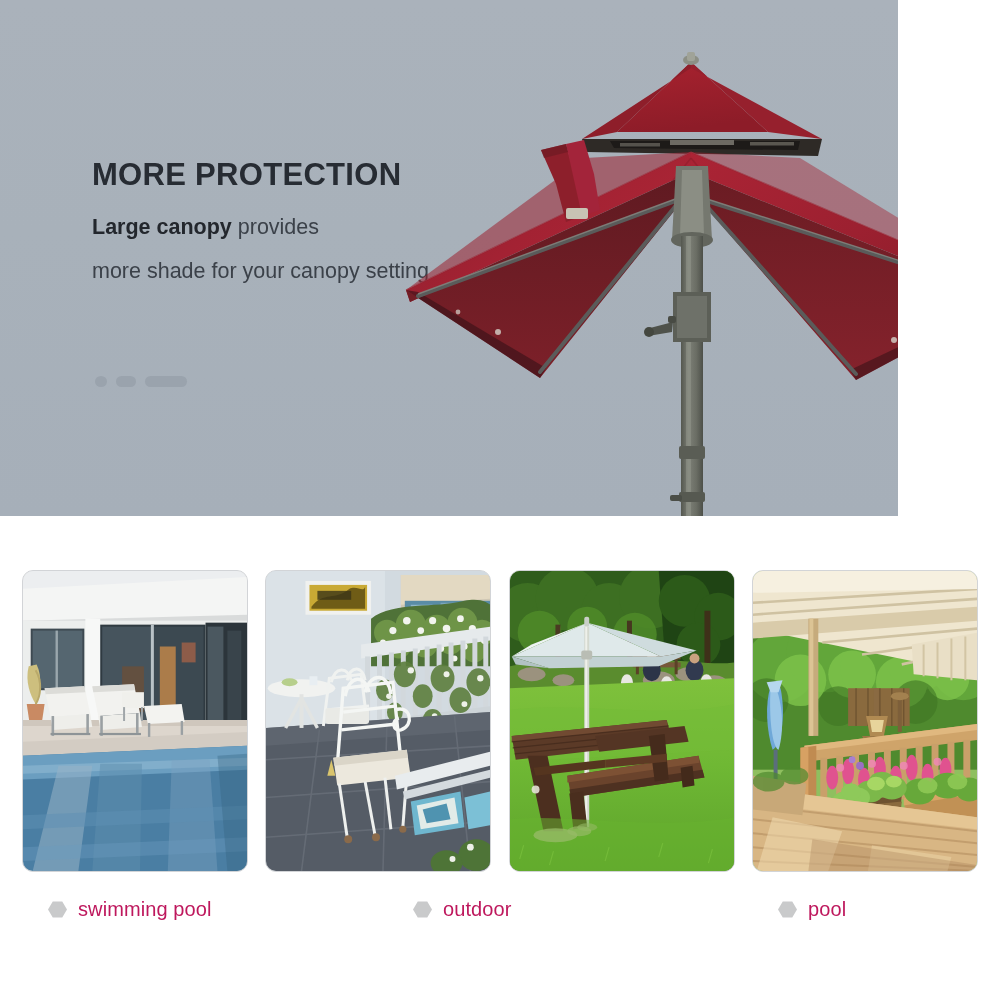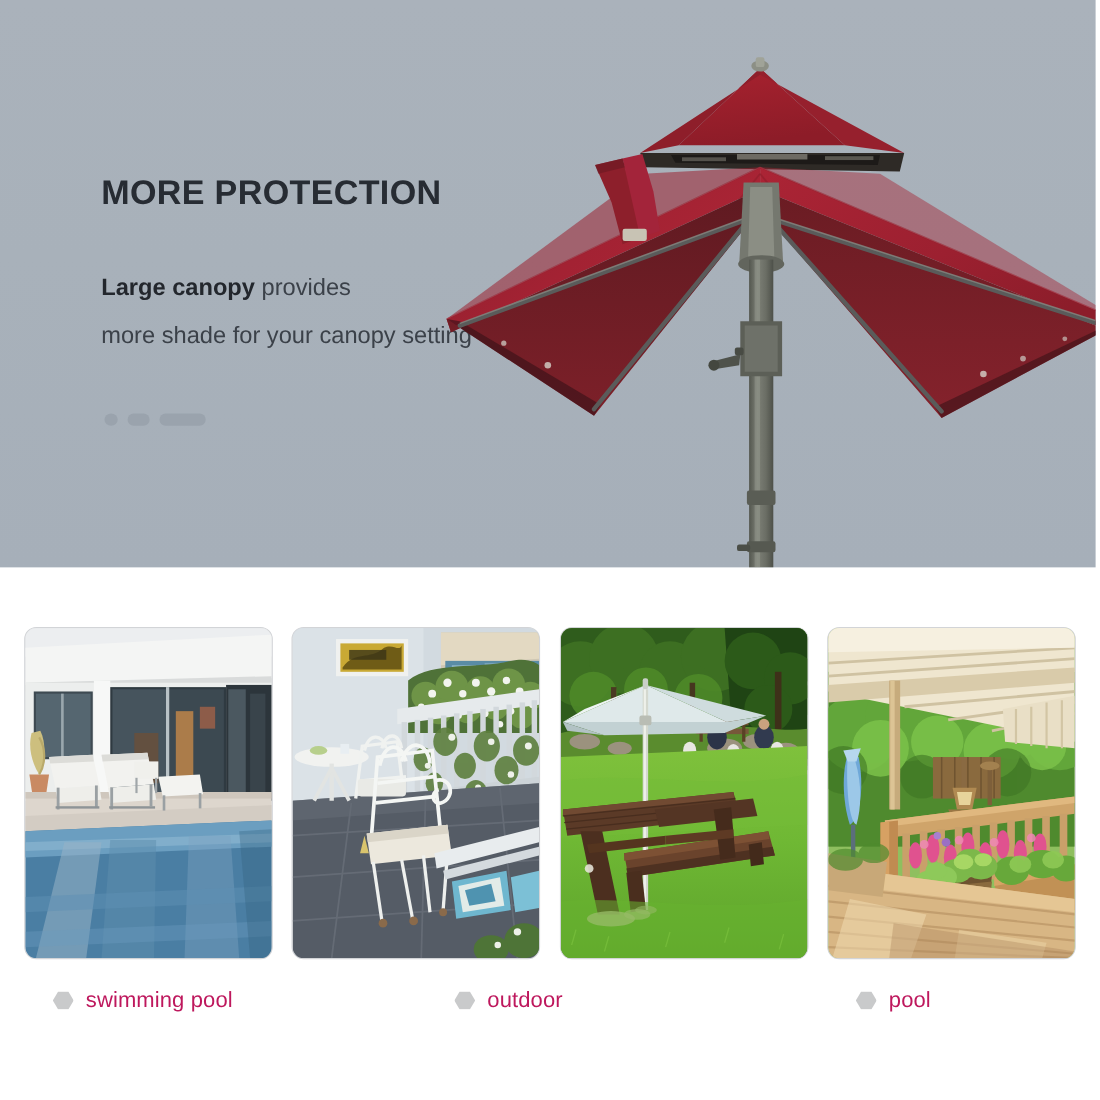--- a/index.html
+++ b/index.html
@@ -12,21 +12,21 @@
     height: 1000px;
     font-family: "Liberation Sans", sans-serif;
     overflow: hidden;
     position: relative;
   }
 
   
   .hero {
     position: absolute;
     left: 0; top: 0;
-    width: 996px;
+    width: 898px;
     height: 516px;
     background: linear-gradient(180deg, #aab2bb 0%, #a8b1ba 45%, #a6afb9 100%);
     overflow: hidden;
   }
   .hero-copy {
     position: absolute;
     left: 92px;
     top: 158px;
     width: 470px;
   }
@@ -37,21 +37,21 @@
     color: #272c33;
     margin: 0;
     line-height: 1.1;
   }
   .hero-sub {
     margin: 0;
     color: #3b4149;
     font-size: 21.5px;
     line-height: 1.0;
   }
-  .hero-sub.line1 { margin-top: 59px; }
+  .hero-sub.line1 { margin-top: 25px; }
   .hero-sub.line2 { margin-top: 22px; }
   .hero-sub .bold { font-weight: bold; color: #23272d; }
 
   
   .pills {
     position: absolute;
     left: 95px;
     top: 376px;
     display: flex;
     align-items: center;

